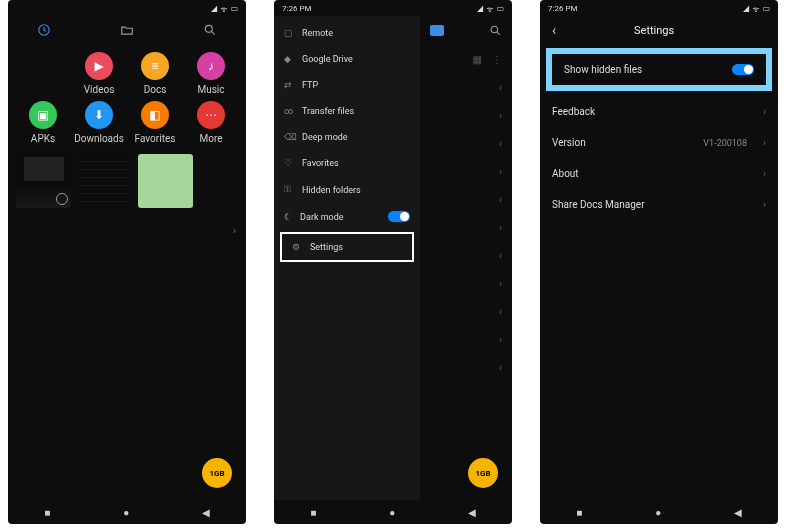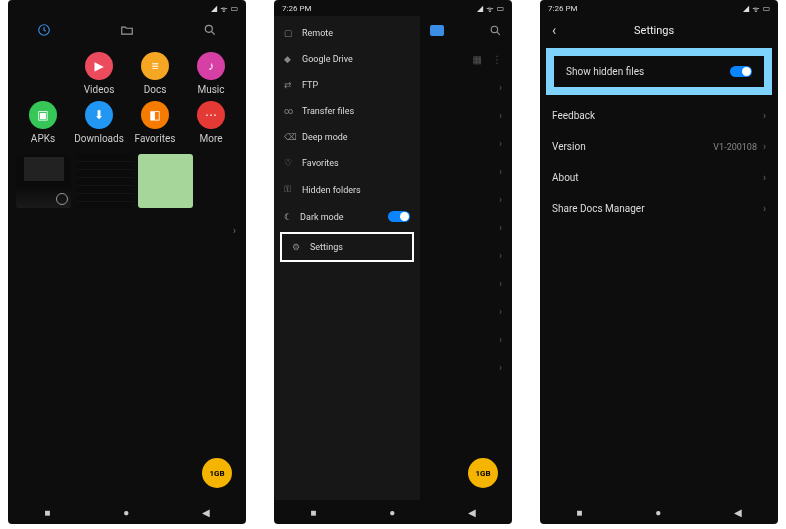--- a/index.html
+++ b/index.html
@@ -62,23 +62,23 @@
   .sdinfo { padding: 6px 10px 6px 0; font-size: 8px; color: #999; }
   .sdinfo .used { color: #f57c00; }
   .brow { height: 28px; display: flex; justify-content: flex-end; align-items: center; padding-right: 10px; color: #555; font-size: 10px; gap: 10px; }
 
   
   .header3 { display: flex; align-items: center; justify-content: space-between; padding: 6px 12px; }
   .back { color: #ccc; font-size: 14px; }
   .h3title { font-size: 11px; color: #eee; }
   .settings-list { display: flex; flex-direction: column; }
   .srow { display: flex; align-items: center; justify-content: space-between; padding: 10px 12px; font-size: 10px; color: #ddd; }
-  .srow .rside { display: flex; align-items: center; gap: 6px; color: #888; font-size: 9px; }
+  .srow .rside { display: flex; align-items: center; gap: 16px; color: #888; font-size: 9px; }
   .chev { color: #666; font-size: 10px; }
-  .banner { border: 8px solid #7dd3fc; margin: 4px 6px 5px; }
+  .banner { border: 6px solid #7dd3fc; margin: 4px 6px 5px; }
 
   svg { display: block; }
 </style>
 </head>
 <body>
 
 <div class="phone">
   <div class="statusbar">
     <span></span>
     <span class="right">

